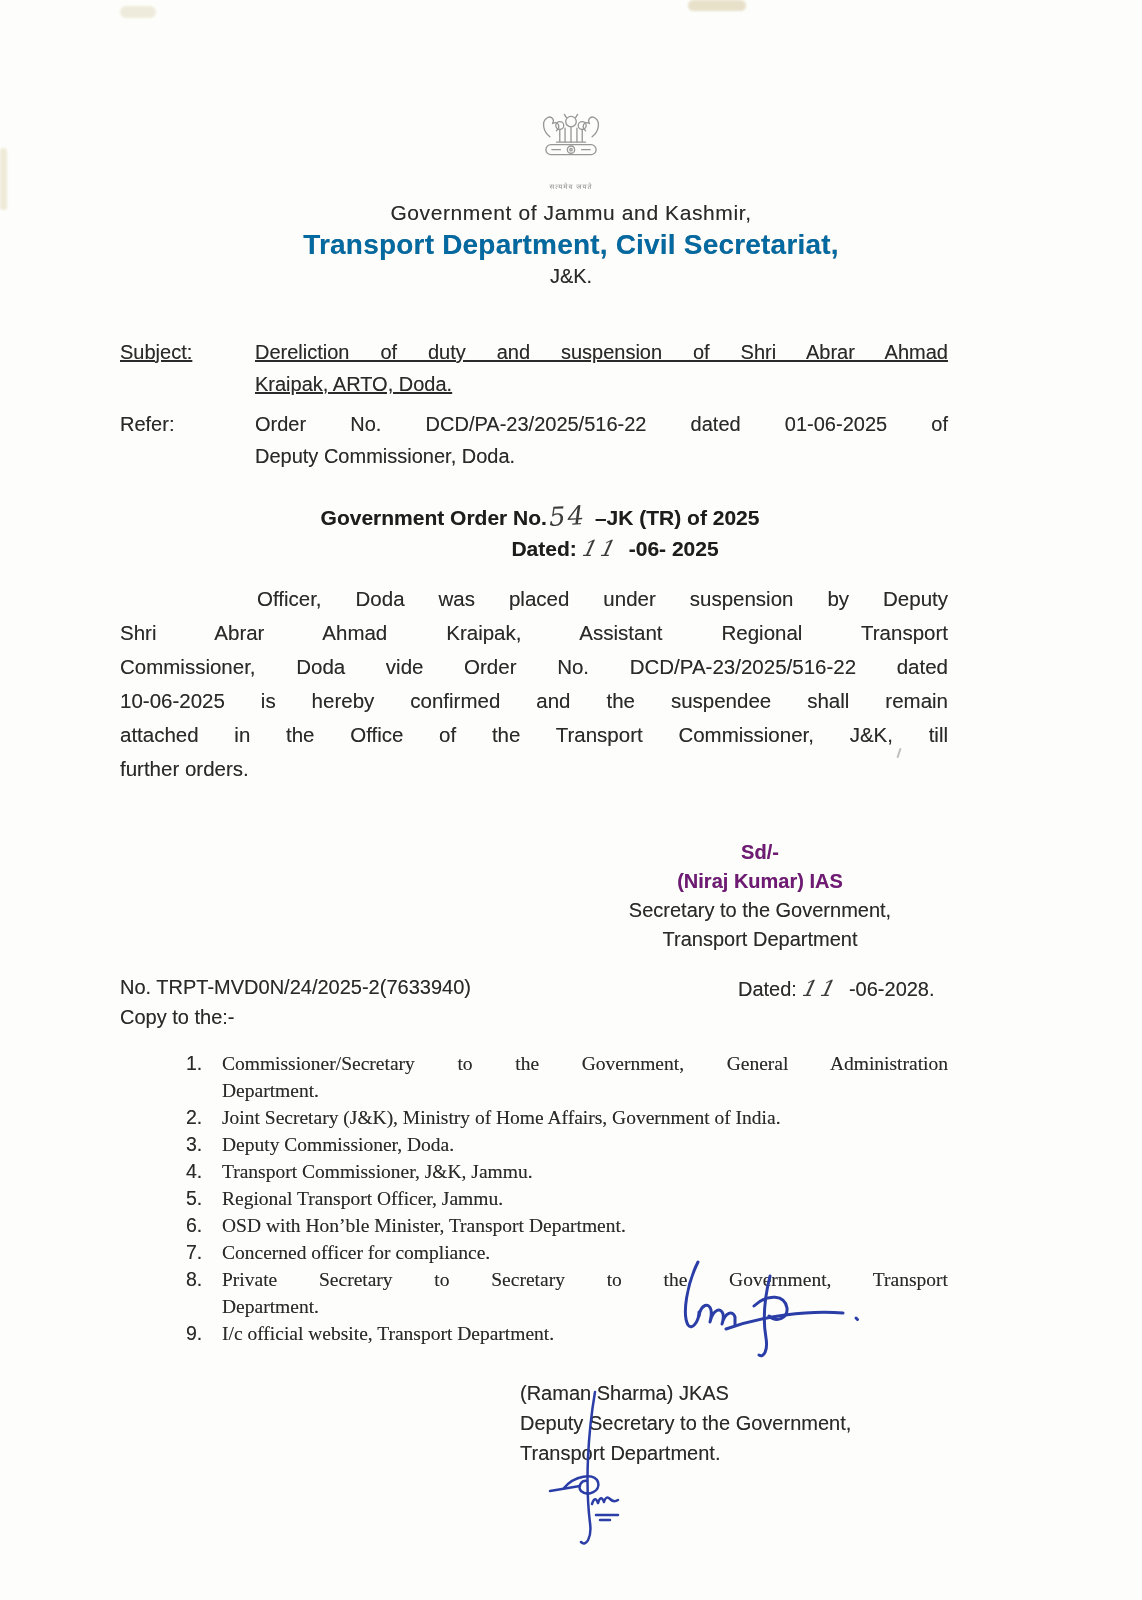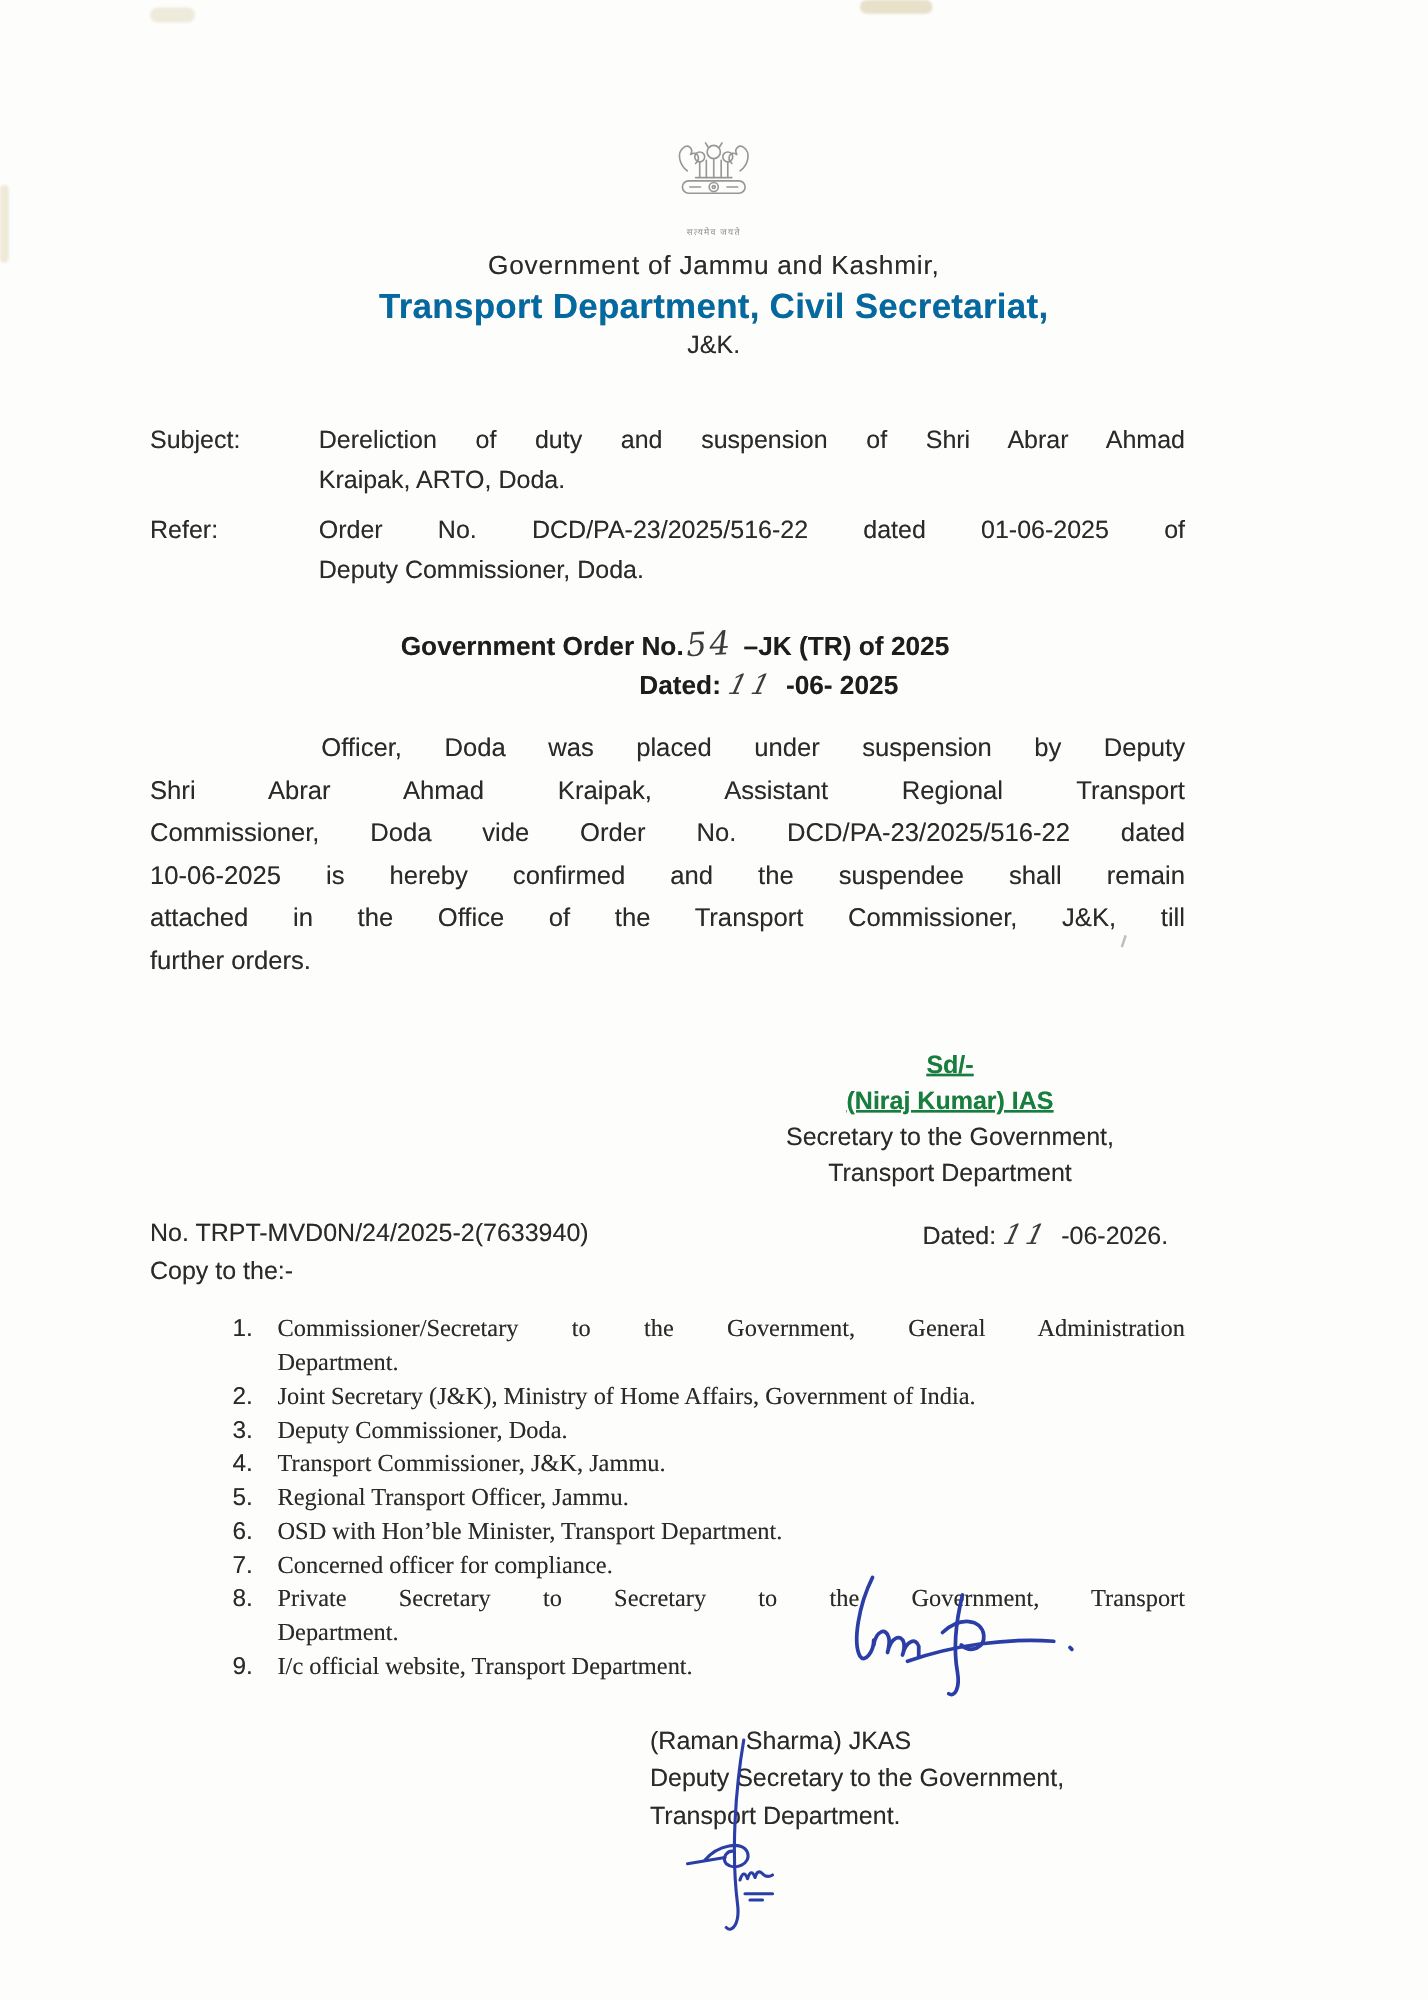--- a/index.html
+++ b/index.html
@@ -21,21 +21,21 @@
   .header { position:absolute; top:110px; left:0; width:100%; text-align:center; }
   .emblem { display:inline-block; line-height:0; }
   .emblem-motto { font-size:7px; color:#8d8d8d; letter-spacing:1px; line-height:10px;
                   text-shadow:none; }
   .hdr-line1 { font-size:21px; letter-spacing:.6px; margin-top:8px; }
   .hdr-line2 { font-size:28px; font-weight:bold; letter-spacing:.2px; margin-top:4px; color:#0369a1; }
   .hdr-line3 { font-size:20px; margin-top:4px; }
 
   
   .label-row { position:absolute; left:120px; width:828px; display:flex; }
-  .subject-block { top:336px; }
+  .subject-block { top:336px;text-decoration:underline; }
   .refer-block   { top:408px; }
   .row-label { flex:none; width:135px; font-size:20px; line-height:32px; }
   .row-text  { flex:1; font-size:20px; line-height:32px; }
 
   .jline { text-align:justify; text-align-last:justify; }
   .jline-last { text-align-last:left; }
 
   
   .order-block { position:absolute; top:502px; left:160px; width:760px; text-align:center;
                  font-weight:bold; font-size:21px; color:#1d1d1d; line-height:28px; }
@@ -48,21 +48,21 @@
   
   .paragraph { position:absolute; top:582px; left:120px; width:828px;
                font-size:20.5px; line-height:34px; }
   .paragraph .jline:first-child { padding-left:137px; }
 
   .by-order { position:absolute; top:806px; left:260px; font-size:20px; }
 
   
   .sig1 { position:absolute; top:838px; left:555px; width:410px; text-align:center;
           font-size:20px; line-height:29px; }
-  .sig1 .bold-line { font-weight:bold; color:#15803d;text-decoration:underline; }
+  .sig1 .bold-line { font-weight:bold; color:#701a75; }
 
   
   .ref-row { position:absolute; top:976px; left:120px; width:828px; height:28px; font-size:20px; }
   .ref-no   { position:absolute; left:0; top:0; }
   .ref-date { position:absolute; left:618px; top:0; white-space:nowrap; }
   .copy-to { position:absolute; top:1006px; left:120px; font-size:20px; }
 
   .copy-list { position:absolute; top:1050px; left:186px; width:762px; }
   .copy-item { display:flex; font-size:19.5px; line-height:27px; }
   .copy-item .num { flex:none; width:36px; }
@@ -143,21 +143,21 @@
 
   <div class="sig1">
     <div class="bold-line">Sd/-</div>
     <div class="bold-line">(Niraj Kumar) IAS</div>
     <div>Secretary to the Government,</div>
     <div>Transport Department</div>
   </div>
 
   <div class="ref-row">
     <div class="ref-no">No. TRPT-MVD0N/24/2025-2(7633940)</div>
-    <div class="ref-date"><span>Dated:</span><span class="hw hw-day">11</span><span>-06-2026.</span></div>
+    <div class="ref-date"><span>Dated:</span><span class="hw hw-day">11</span><span>-06-2028.</span></div>
   </div>
   <div class="copy-to">Copy to the:-</div>
 
   <div class="copy-list">
     <div class="copy-item">
         <div class="num">1.</div>
         <div class="li-text">
           <div class="jline">Commissioner/Secretary to the Government, General Administration</div>
           <div class="jline jline-last">Department.</div>
         </div>

